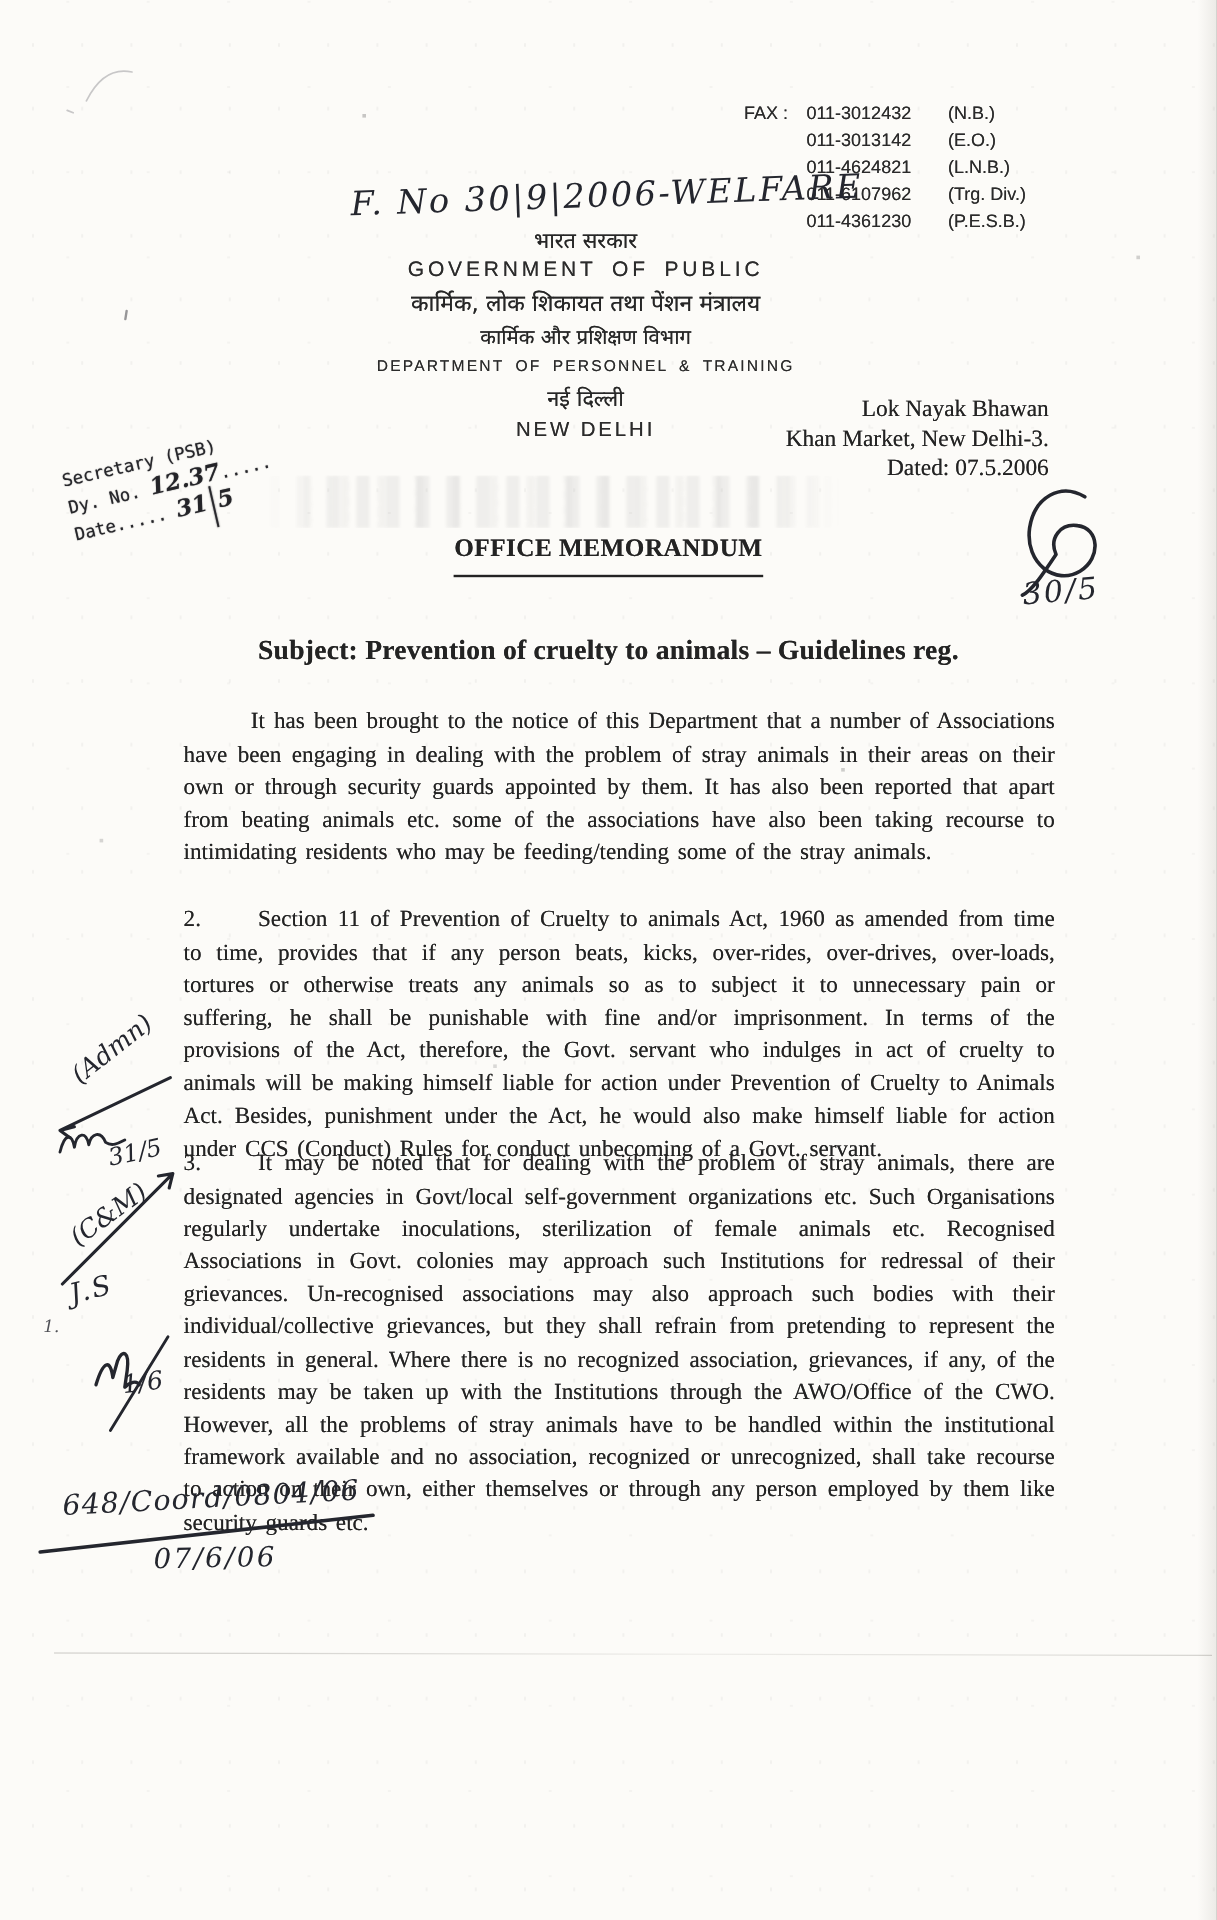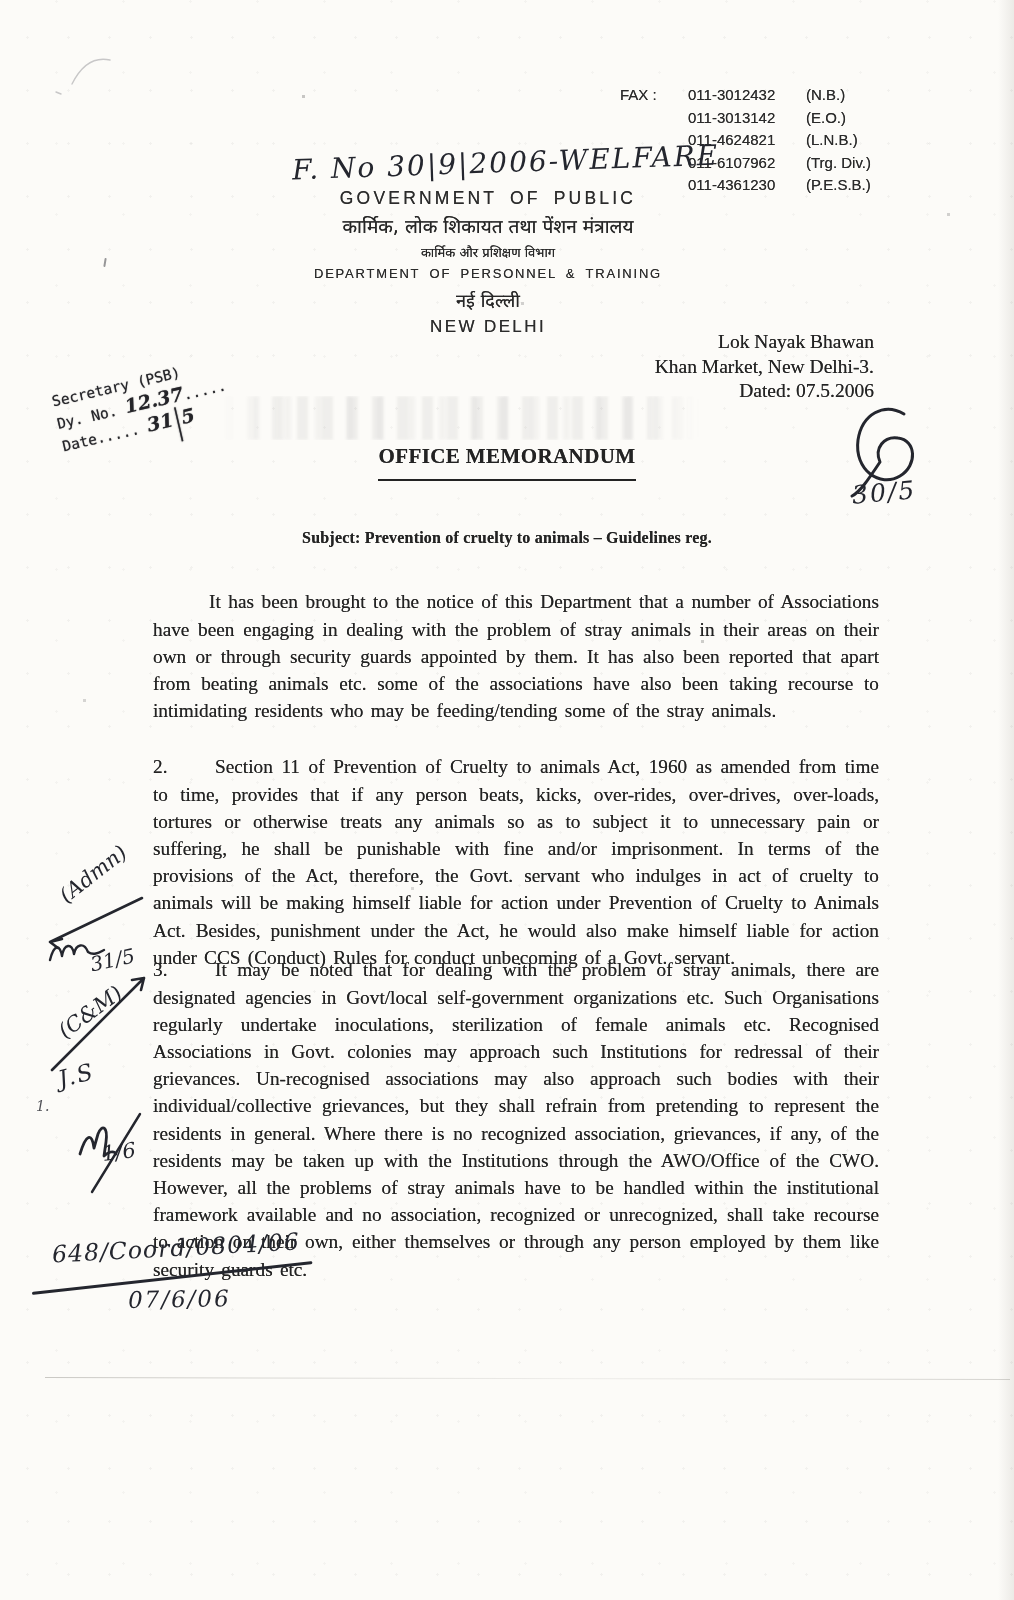--- a/index.html
+++ b/index.html
@@ -17,41 +17,41 @@
   }
   .page::after{
     content:"";position:absolute;right:0;top:0;bottom:0;width:16px;
     background:linear-gradient(90deg, transparent, rgba(120,115,105,.12));
     pointer-events:none;
   }
   .abs{position:absolute;}
   .soft{text-shadow:0 0 .5px rgba(35,35,35,.75);}
 
   
-  .fax-block{top:84px;left:620px;display:flex;gap:16px;
+  .fax-block{top:84px;left:620px;display:flex;gap:0;
     font-family:"Liberation Sans", sans-serif;font-size:15px;line-height:22.5px;color:#2a2a2a;}
   .fax-label{width:52px;}
   .fax-row{display:flex;}
   .fax-num{width:118px;}
 
   
   .hand{font-family:"DejaVu Serif", serif;font-style:italic;color:#24262e;}
 
   .file-no{top:146px;left:292px;font-size:28px;transform:rotate(-2deg);letter-spacing:2px;white-space:nowrap;}
 
   
   .gov-header{top:188px;left:118px;width:740px;text-align:center;}
   .hi{font-family:"DejaVu Sans", sans-serif;color:#262626;}
   .en{font-family:"Liberation Sans", sans-serif;color:#2b2b2b;}
   .gov-header div{white-space:nowrap;}
   .h-hi-govt{font-size:18px;margin-bottom:2px;}
   .h-en-govt{font-size:17.5px;letter-spacing:3.2px;word-spacing:5px;margin-bottom:4px;}
   .h-hi-min{font-size:19px;margin-bottom:4px;}
   .h-en-min{font-size:17px;letter-spacing:1.6px;word-spacing:4px;margin-bottom:4px;}
-  .h-hi-dept{font-size:13px;margin-bottom:5px;}
+  .h-hi-dept{font-size:17px;margin-bottom:5px;}
   .h-en-dept{font-size:13px;letter-spacing:1.8px;word-spacing:4px;margin-bottom:7px;}
   .h-hi-city{font-size:18px;margin-bottom:5px;}
   .h-en-city{font-size:17px;letter-spacing:2.4px;}
 
   
   .addr-block{top:330px;right:140px;text-align:right;font-size:19.5px;line-height:24.5px;}
 
   
   .stamp{top:392px;left:50px;transform:rotate(-13deg);transform-origin:left top;
     font-family:"DejaVu Sans Mono", monospace;font-size:14.5px;line-height:21px;
@@ -65,21 +65,21 @@
      repeating-linear-gradient(90deg, rgba(95,95,100,.28) 0 11px, transparent 11px 25px),
      repeating-linear-gradient(88deg, rgba(95,95,100,.18) 0 7px, transparent 7px 31px);
     background-size:100% 9px,100% 13px;background-repeat:repeat-y;border-radius:4px;
     -webkit-mask-image:linear-gradient(90deg,transparent,#000 12%,#000 88%,transparent);
             mask-image:linear-gradient(90deg,transparent,#000 12%,#000 88%,transparent);}
 
   .memo-title{top:444px;left:0;width:1014px;text-align:center;}
   .memo-title span{font-size:21px;font-weight:bold;letter-spacing:.4px;
     border-bottom:2.5px solid #232323;padding-bottom:11px;}
 
-  .subject{top:529px;left:0;width:1014px;text-align:center;font-size:16px;font-weight:bold;letter-spacing:.2px;}
+  .subject{top:529px;left:0;width:1014px;text-align:center;font-size:23px;font-weight:bold;letter-spacing:.2px;}
 
   
   .para{left:153px;width:726px;font-size:19.3px;line-height:27.2px;text-align:justify;word-spacing:2.4px;}
   .p1{top:569px;text-indent:56px;}
   .p2{top:734px;}
   .p3{top:937px;}
   .pnum{display:inline-block;width:62px;text-indent:0;}
 
   
   .ann-admn{top:862px;left:54px;font-size:21px;transform:rotate(-38deg);white-space:nowrap;}
@@ -143,20 +143,21 @@
       <div class="fax-row">
         <span class="fax-num">011-4361230</span>
         <span class="fax-branch">(P.E.S.B.)</span>
       </div>
     </div>
   </div>
 
   <div class="abs hand file-no">F. No 30|9|2006-WELFARE</div>
 
   <div class="abs gov-header soft">
+    <div class="hi h-hi-govt">भारत सरकार</div>
     <div class="en h-en-govt">GOVERNMENT OF PUBLIC</div>
     <div class="hi h-hi-min">कार्मिक, लोक शिकायत तथा पेंशन मंत्रालय</div>
     <div class="hi h-hi-dept">कार्मिक और प्रशिक्षण विभाग</div>
     <div class="en h-en-dept">DEPARTMENT OF PERSONNEL &amp; TRAINING</div>
     <div class="hi h-hi-city">नई दिल्ली</div>
     <div class="en h-en-city">NEW DELHI</div>
   </div>
 
   <div class="abs addr-block soft">
     <div>Lok Nayak Bhawan</div>

